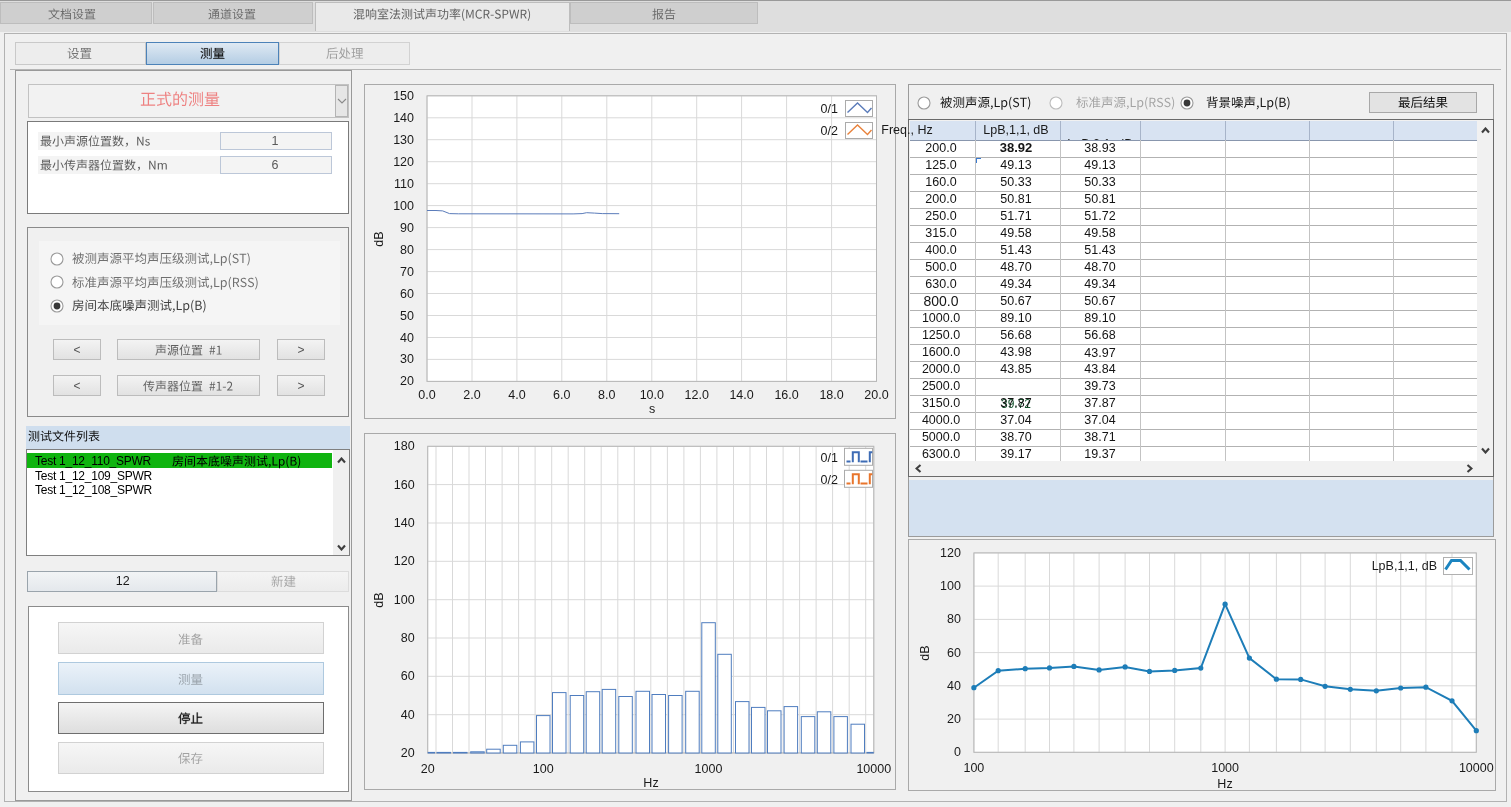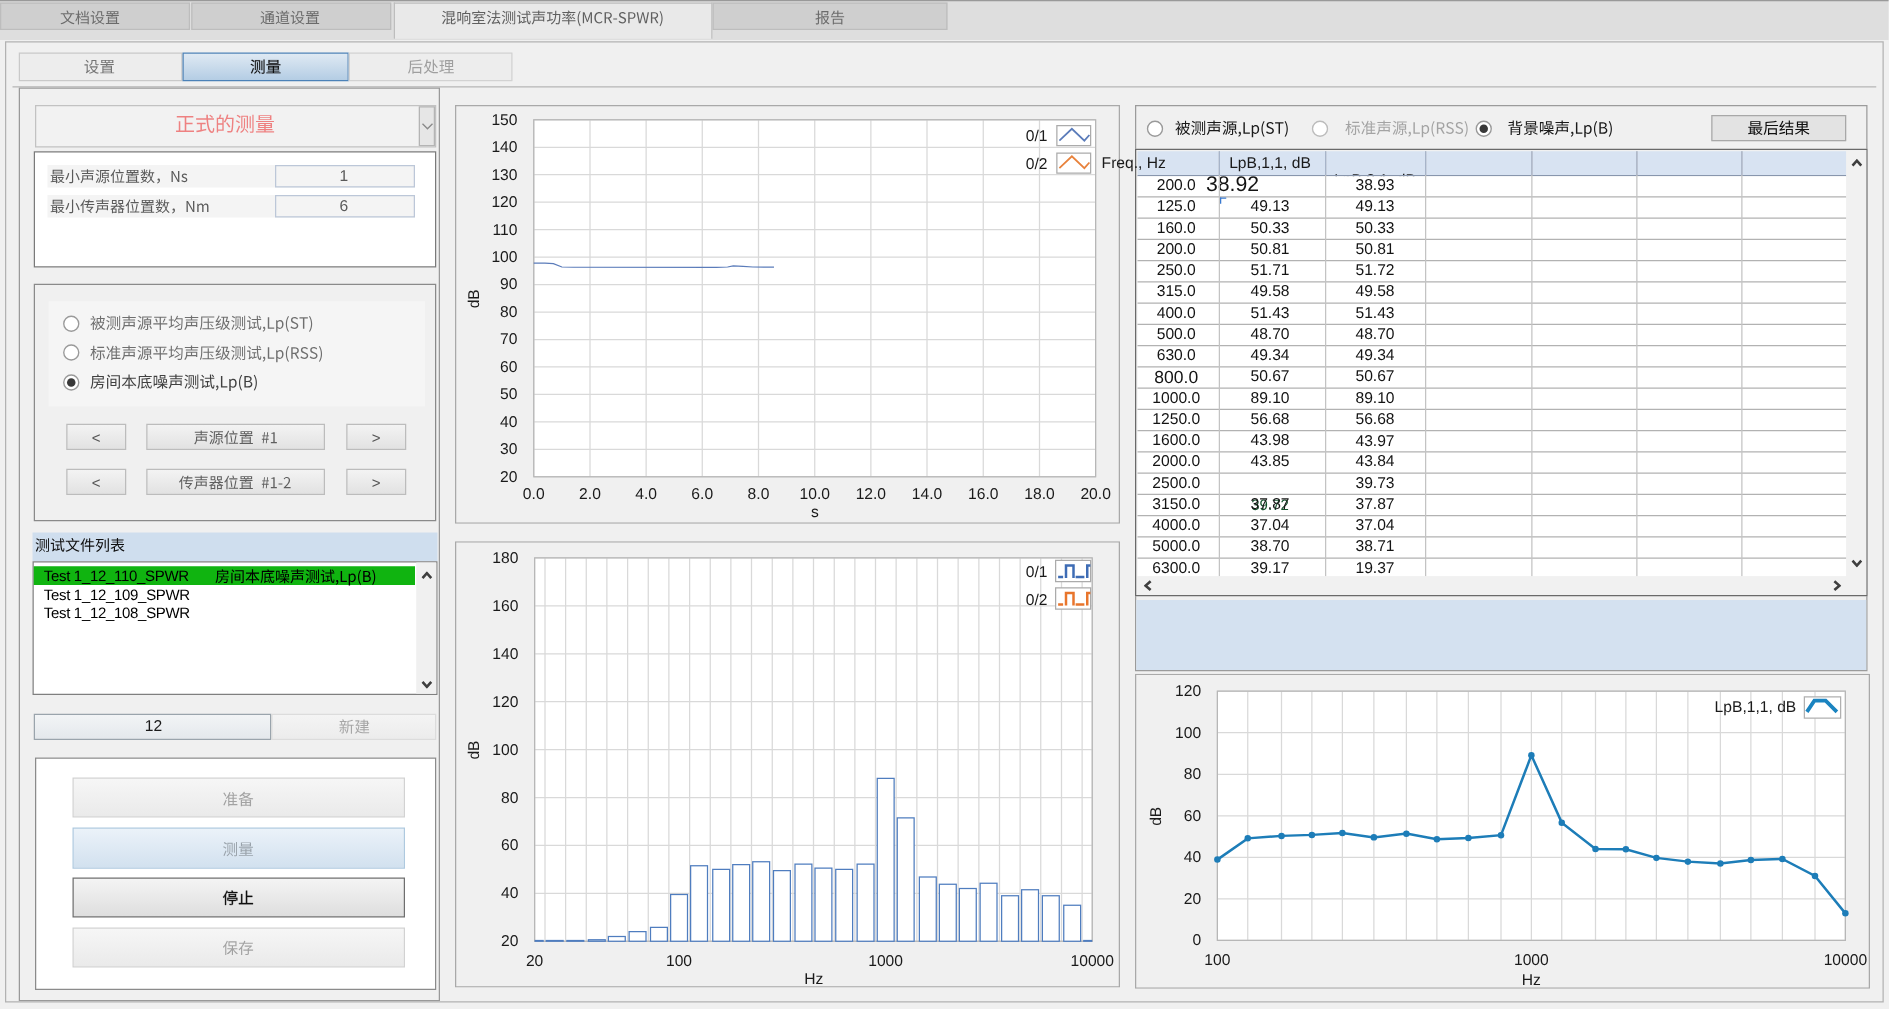--- a/index.html
+++ b/index.html
@@ -582,21 +582,21 @@
       <use href="#c679c" x="3000"></use>
     </svg></div>
 <div style="position:absolute;left:908px;top:119px;width:586px;height:358px;background:#f1f1f1;border:1px solid #6a6a6a;box-sizing:border-box;"></div>
 <div style="position:absolute;left:910px;top:121px;width:567px;height:19px;background:#d8e3f2;"></div>
 <div style="position:absolute;font-size:12.5px;color:#1a1a1a;font-weight:400;line-height:14.5px;white-space:pre;left:907px;transform:translateX(-50%);top:123.2px;">Freq., Hz</div>
 <div style="position:absolute;font-size:12.5px;color:#1a1a1a;font-weight:400;line-height:14.5px;white-space:pre;left:1016px;transform:translateX(-50%);top:123.2px;">LpB,1,1, dB</div>
 <div style="position:absolute;font-size:12.5px;color:#1a1a1a;font-weight:400;line-height:14.5px;white-space:pre;left:1100px;transform:translateX(-50%);top:137px;">LpB,2,1, dB</div>
 <div style="position:absolute;left:910px;top:140px;width:567px;height:1px;background:#8896ad;"></div>
 <div style="position:absolute;left:910px;top:141px;width:567px;height:320px;background:#ffffff;"></div>
 <div style="position:absolute;font-size:12.5px;color:#141414;font-weight:400;line-height:14.5px;white-space:pre;left:941px;transform:translateX(-50%);top:141.1px;">200.0</div>
-<div style="position:absolute;font-size:17px;color:#141414;font-weight:400;line-height:14.5px;white-space:pre;left:986px;transform:translateX(-50%);top:141.1px;">38.92</div>
+<div style="position:absolute;font-size:13px;color:#141414;font-weight:700;line-height:14.5px;white-space:pre;left:1016px;transform:translateX(-50%);top:141.1px;">38.92</div>
 <div style="position:absolute;font-size:12.5px;color:#141414;font-weight:400;line-height:14.5px;white-space:pre;left:1100px;transform:translateX(-50%);top:141.1px;">38.93</div>
 <div style="position:absolute;left:910px;top:157.3px;width:567px;height:1px;background:#b2b2b2"></div>
 <div style="position:absolute;font-size:12.5px;color:#141414;font-weight:400;line-height:14.5px;white-space:pre;left:941px;transform:translateX(-50%);top:158.1px;text-align:right;">125.0</div>
 <div style="position:absolute;font-size:12.5px;color:#141414;font-weight:400;line-height:14.5px;white-space:pre;left:1016px;transform:translateX(-50%);top:158.1px;">49.13</div>
 <div style="position:absolute;font-size:12.5px;color:#141414;font-weight:400;line-height:14.5px;white-space:pre;left:1100px;transform:translateX(-50%);top:158.1px;">49.13</div>
 <div style="position:absolute;left:910px;top:174.3px;width:567px;height:1px;background:#b2b2b2"></div>
 <div style="position:absolute;font-size:12.5px;color:#141414;font-weight:400;line-height:14.5px;white-space:pre;left:941px;transform:translateX(-50%);top:175.1px;">160.0</div>
 <div style="position:absolute;font-size:12.5px;color:#141414;font-weight:400;line-height:14.5px;white-space:pre;left:1016px;transform:translateX(-50%);top:175.1px;">50.33</div>
 <div style="position:absolute;font-size:12.5px;color:#141414;font-weight:400;line-height:14.5px;white-space:pre;left:1100px;transform:translateX(-50%);top:175.1px;">50.33</div>
 <div style="position:absolute;left:910px;top:191.3px;width:567px;height:1px;background:#b2b2b2"></div>

